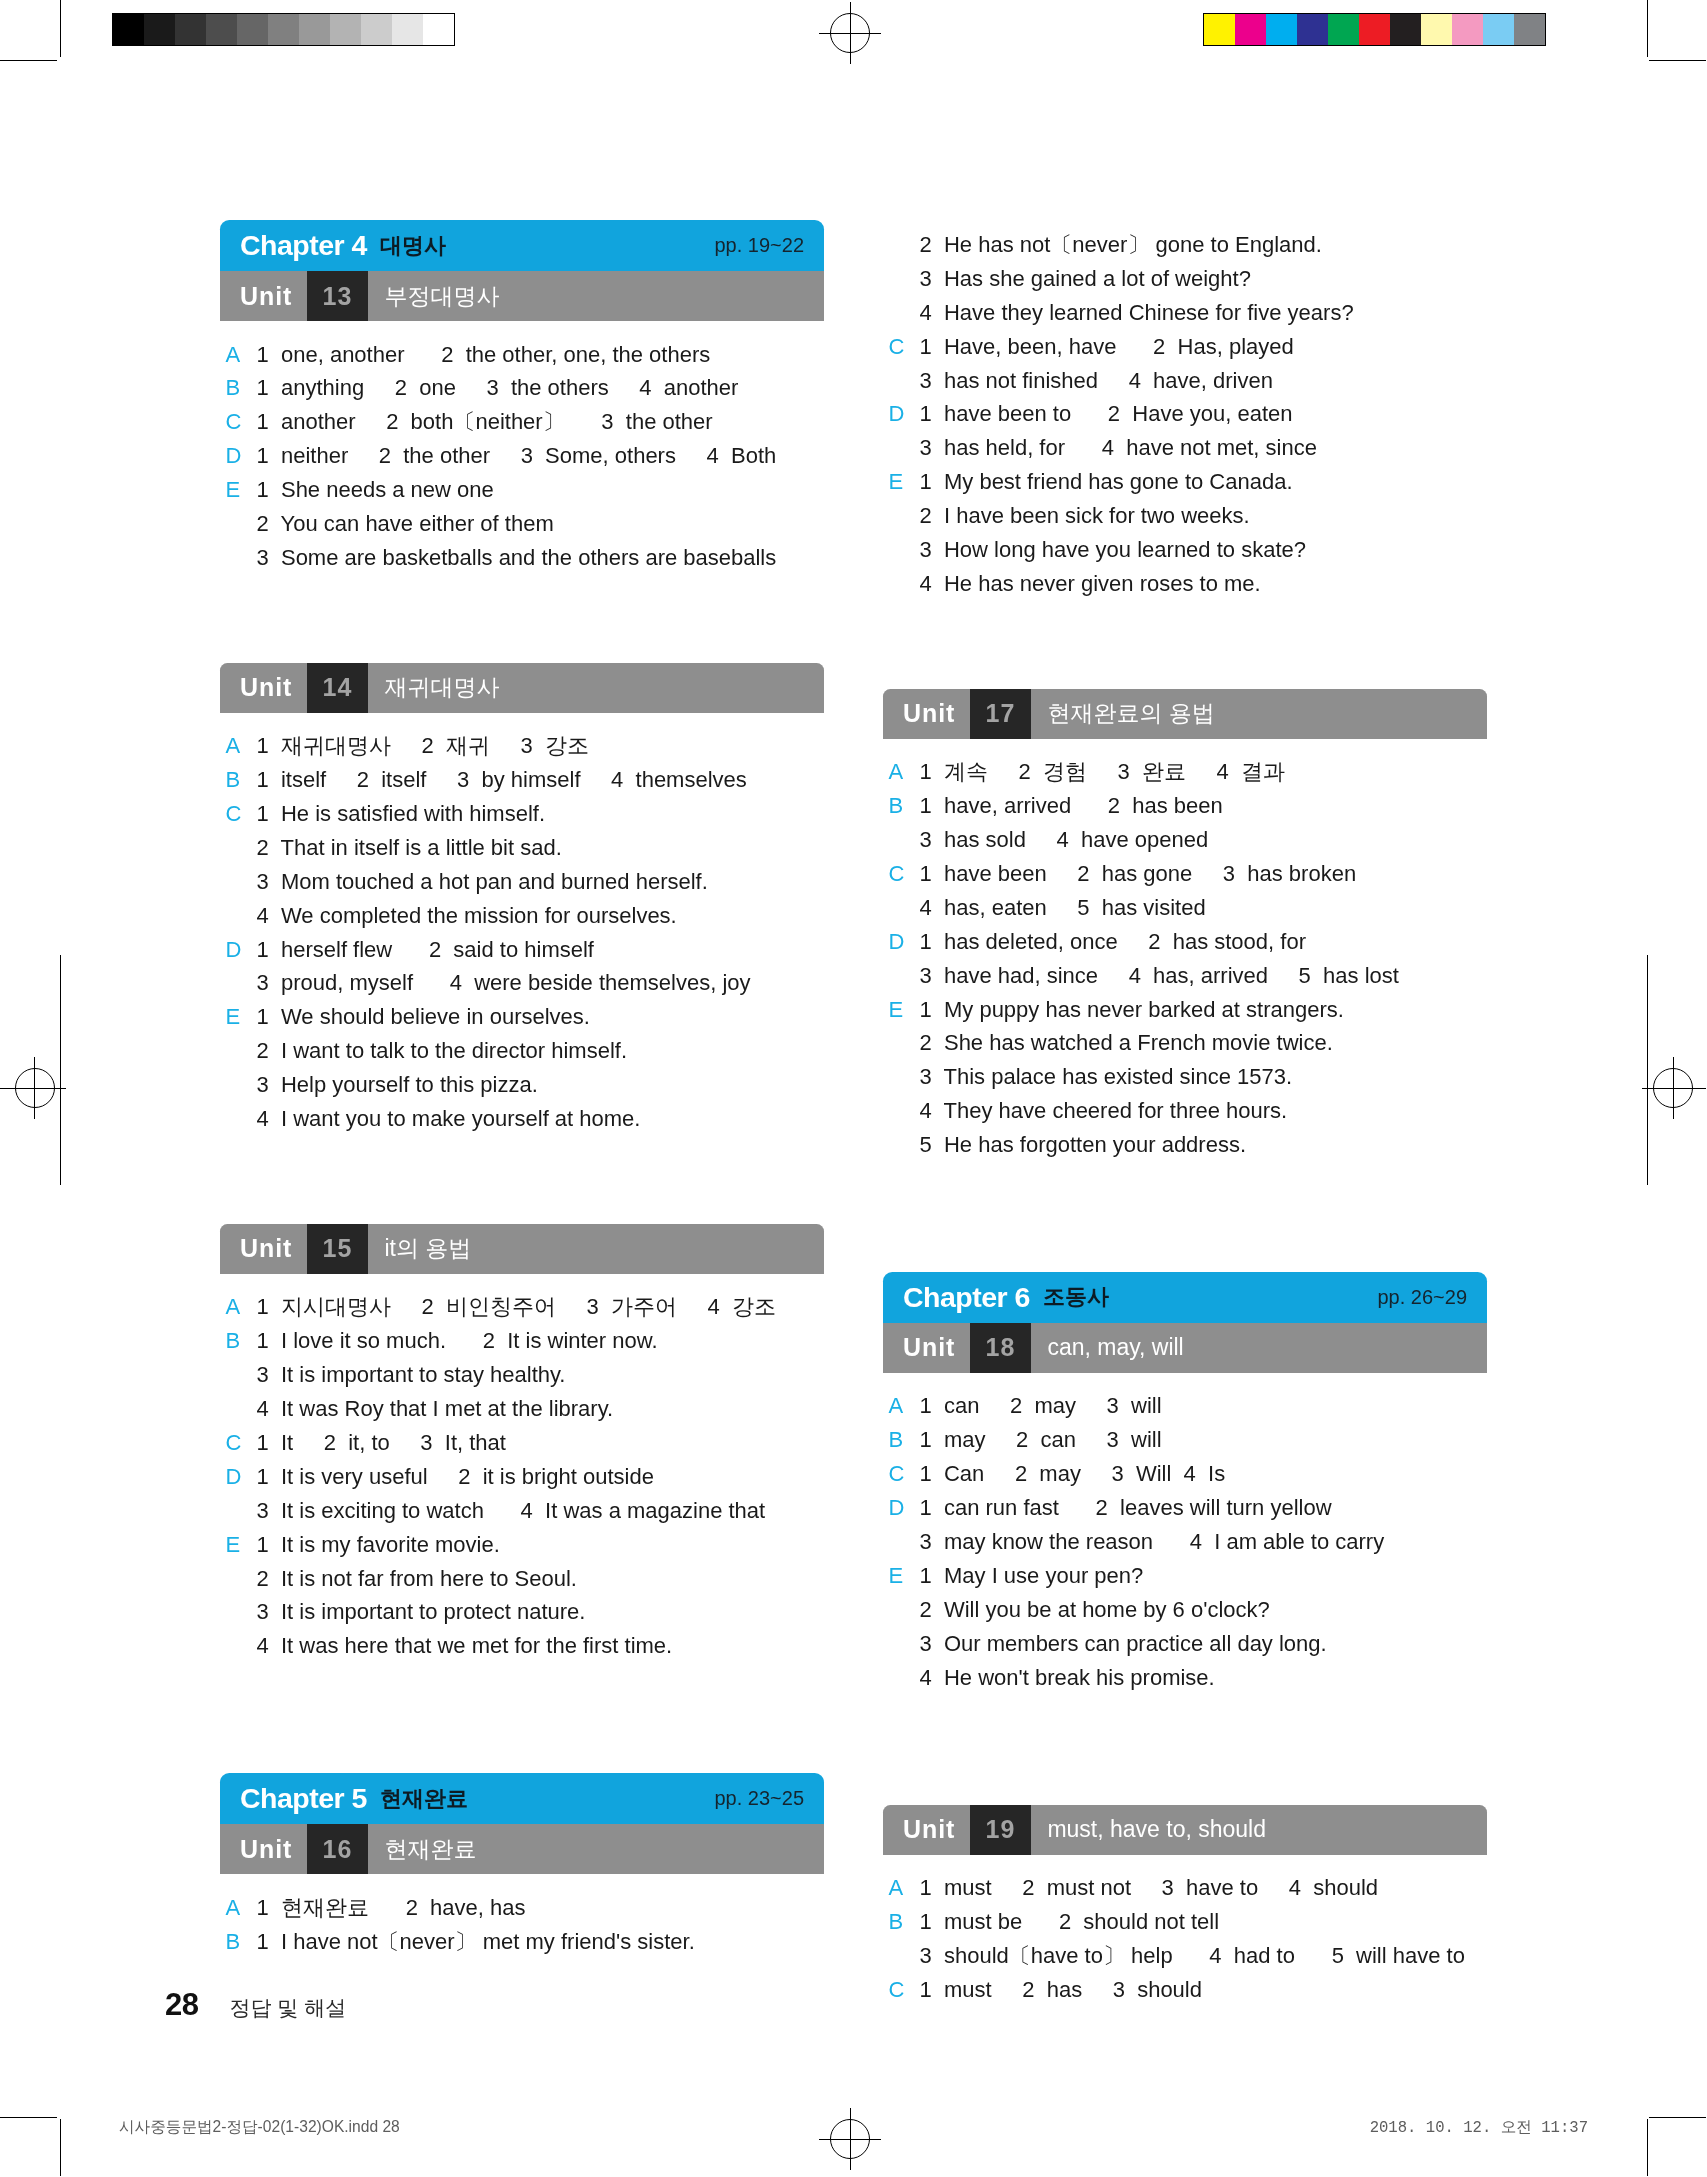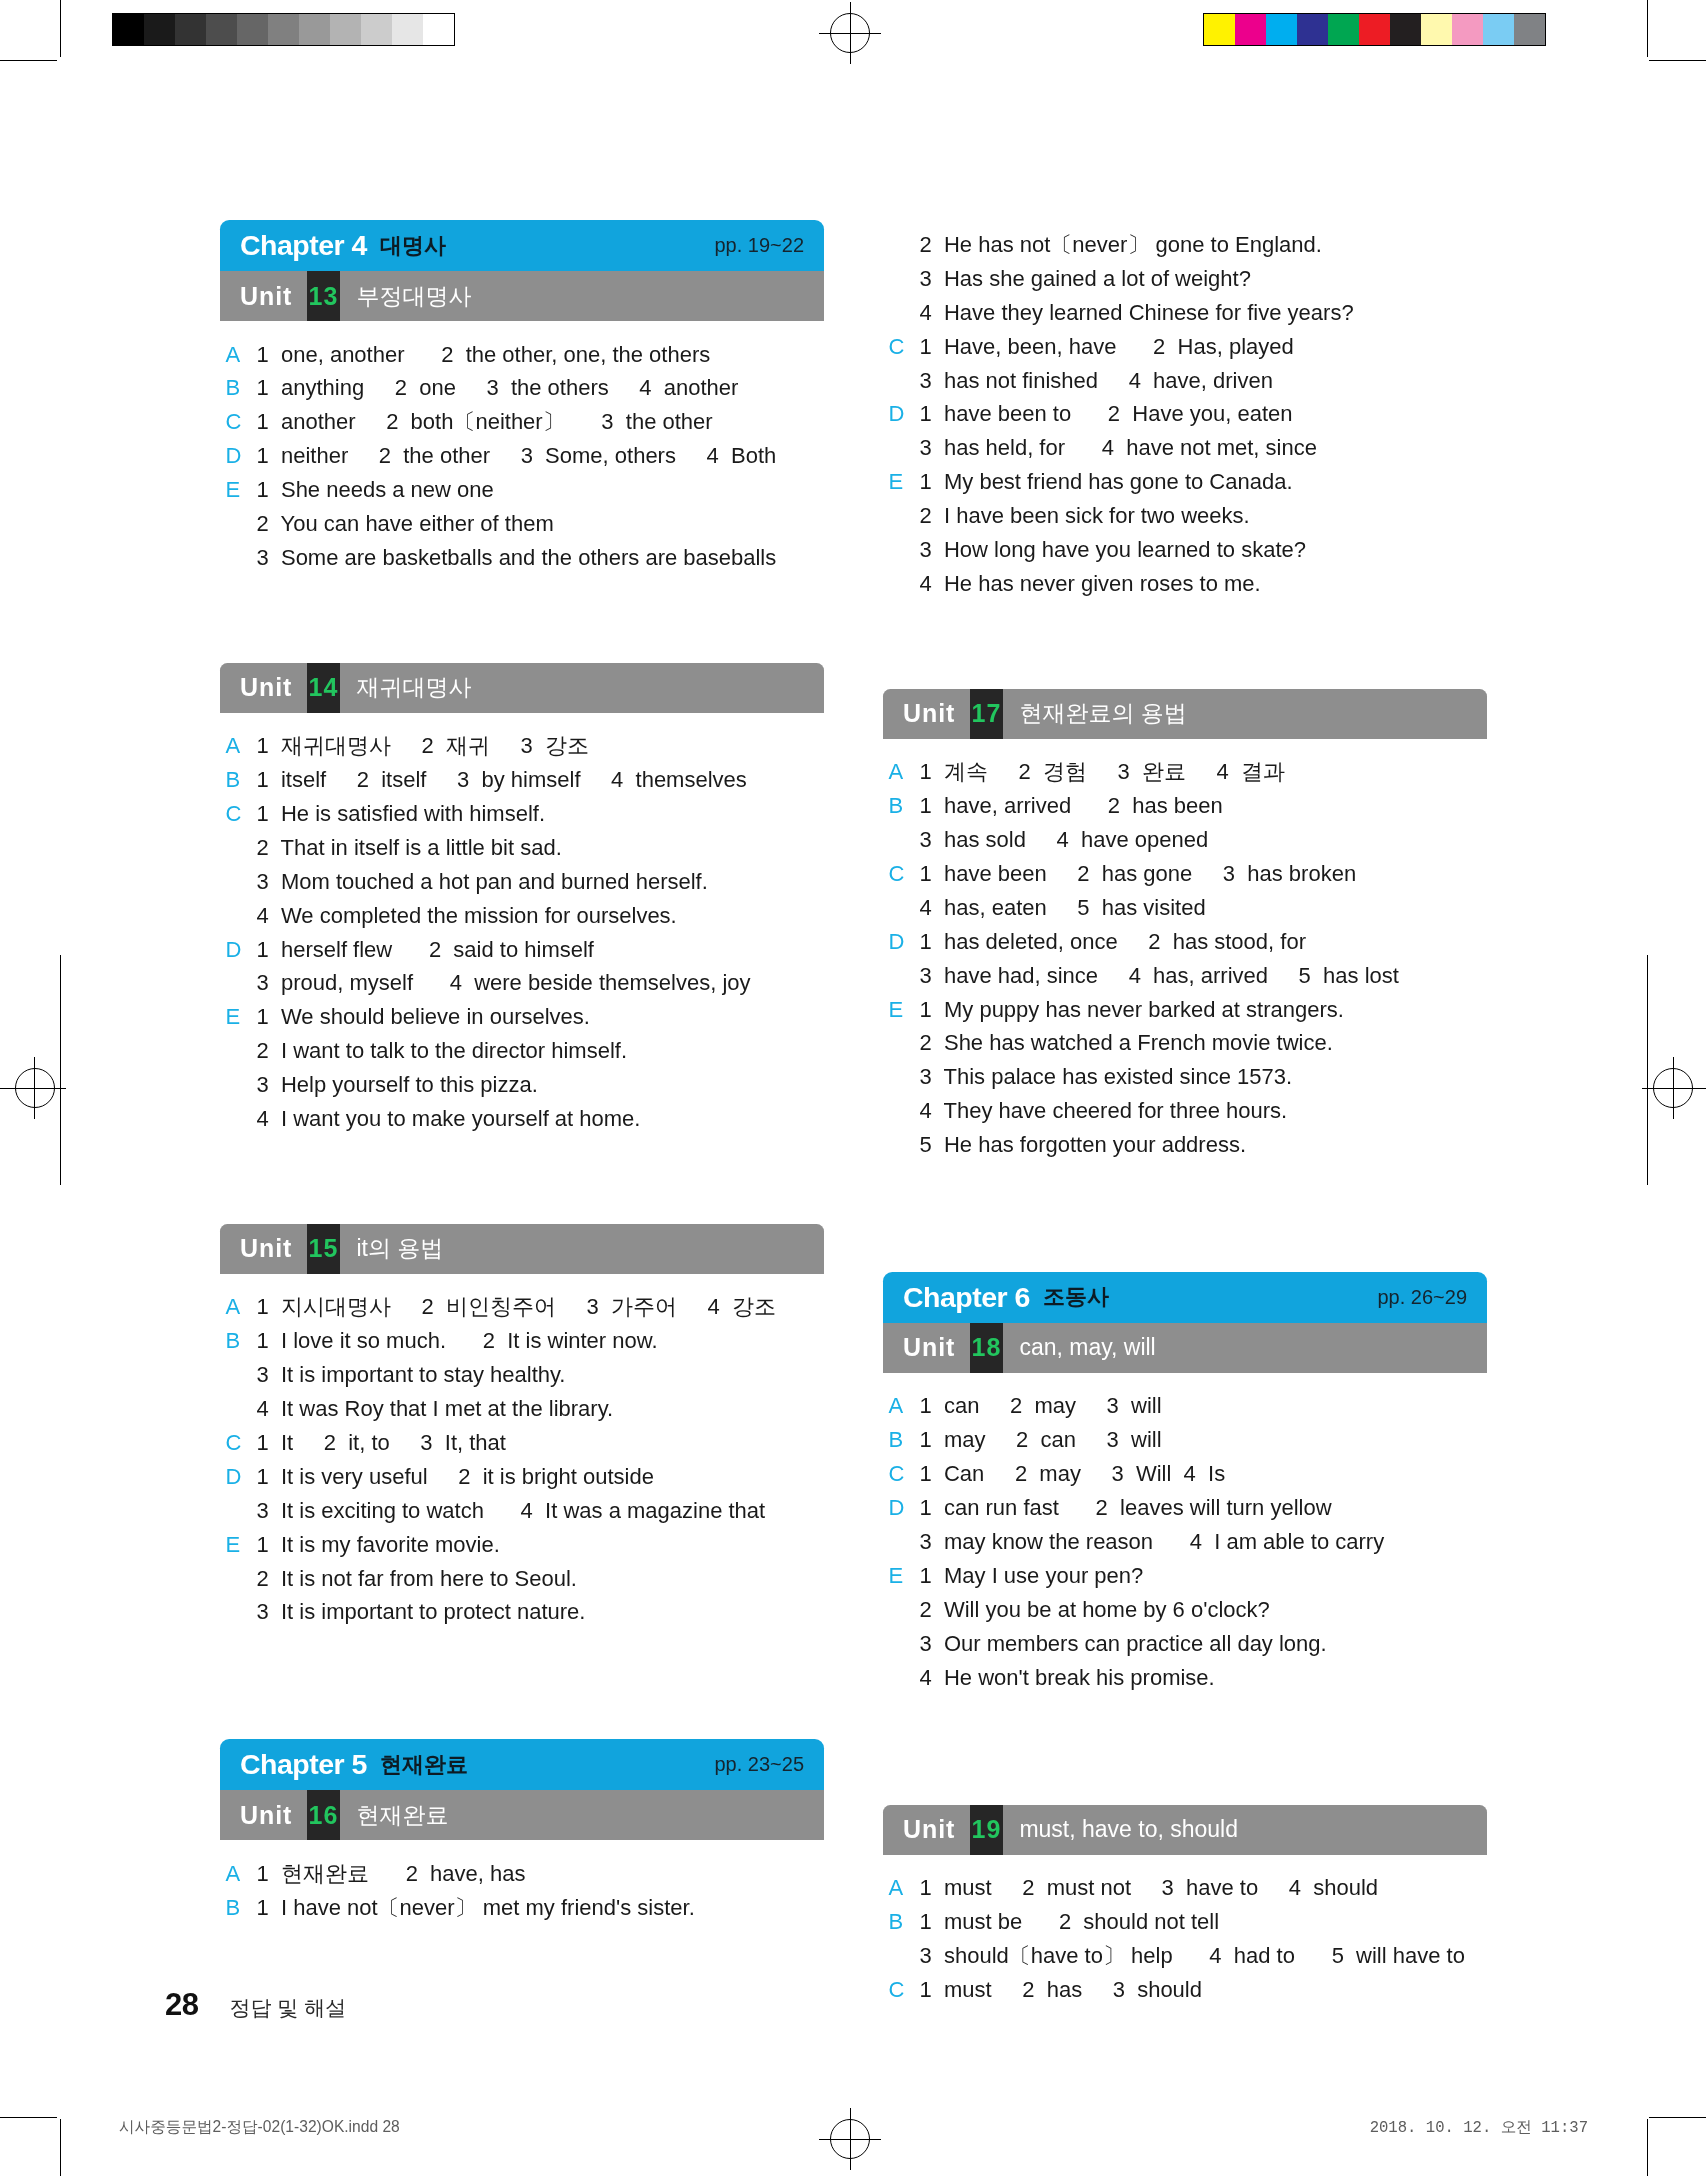--- a/index.html
+++ b/index.html
@@ -110,27 +110,27 @@
     align-items: center;
     padding-left: 20px;
     padding-right: 14.7px;
     font-size: 25px;
     font-weight: bold;
     color: #ffffff;
     letter-spacing: 0.9px;
   }
   .unit-num {
     background: #262626;
-    color: #22c55e;
+    color: #a3a3a3;
     font-size: 25px;
     font-weight: bold;
     display: flex;
     align-items: center;
     justify-content: center;
-    width: 33px;
+    width: 61px;
     letter-spacing: 0.9px;
   }
   .unit-topic {
     display: flex;
     align-items: center;
     padding-left: 16.5px;
     font-size: 23px;
     color: #ffffff;
     white-space: nowrap;
   }
@@ -308,20 +308,21 @@
         <div class="ans-row"><span class="ans-letter">A</span><span class="ans-text">1  지시대명사     2  비인칭주어     3  가주어     4  강조</span></div>
         <div class="ans-row"><span class="ans-letter">B</span><span class="ans-text">1  I love it so much.      2  It is winter now.</span></div>
         <div class="ans-row"><span class="ans-letter"></span><span class="ans-text">3  It is important to stay healthy.</span></div>
         <div class="ans-row"><span class="ans-letter"></span><span class="ans-text">4  It was Roy that I met at the library.</span></div>
         <div class="ans-row"><span class="ans-letter">C</span><span class="ans-text">1  It     2  it, to     3  It, that</span></div>
         <div class="ans-row"><span class="ans-letter">D</span><span class="ans-text">1  It is very useful     2  it is bright outside</span></div>
         <div class="ans-row"><span class="ans-letter"></span><span class="ans-text">3  It is exciting to watch      4  It was a magazine that</span></div>
         <div class="ans-row"><span class="ans-letter">E</span><span class="ans-text">1  It is my favorite movie.</span></div>
         <div class="ans-row"><span class="ans-letter"></span><span class="ans-text">2  It is not far from here to Seoul.</span></div>
         <div class="ans-row"><span class="ans-letter"></span><span class="ans-text">3  It is important to protect nature.</span></div>
+        <div class="ans-row"><span class="ans-letter"></span><span class="ans-text">4  It was here that we met for the first time.</span></div>
       </div>
 
       <div class="block-gap-xl"></div>
 
       <div class="chapter-bar">
         <span class="chapter-title">Chapter 5</span>
         <span class="chapter-sub">현재완료</span>
         <span class="chapter-pages">pp. 23~25</span>
       </div>
 

